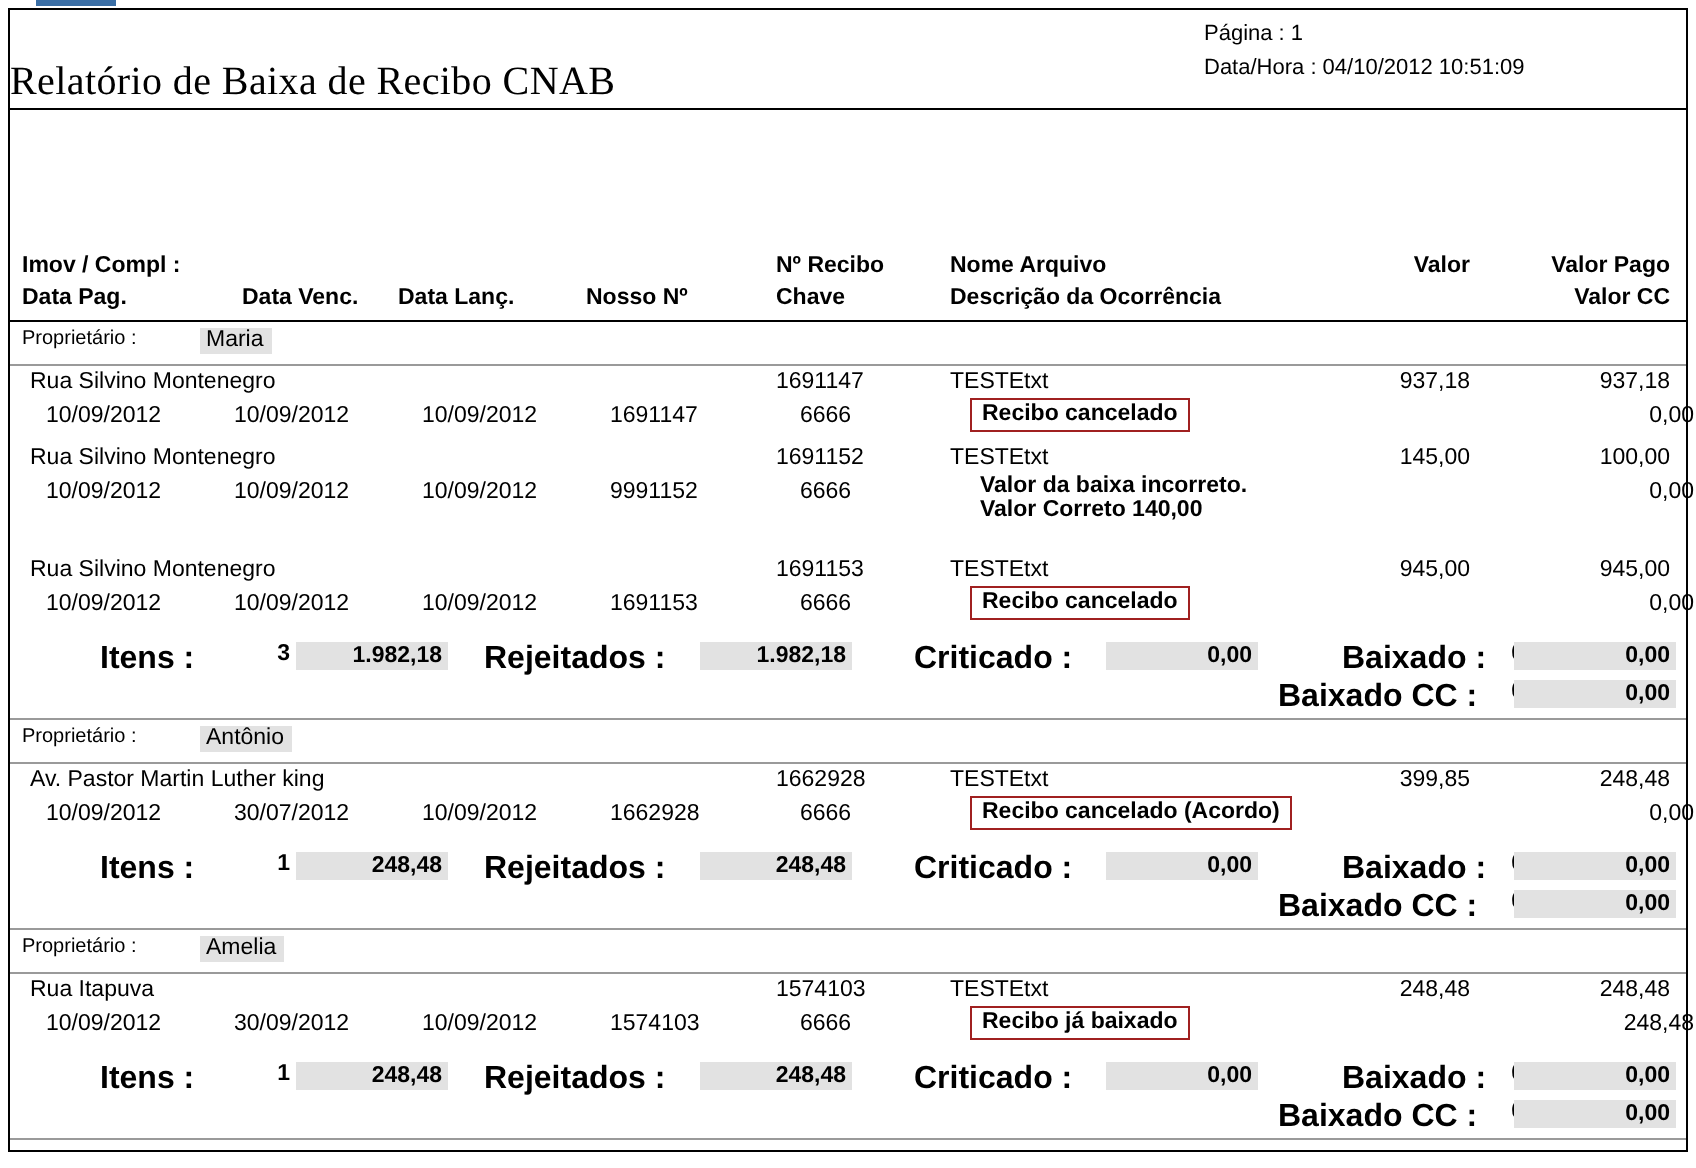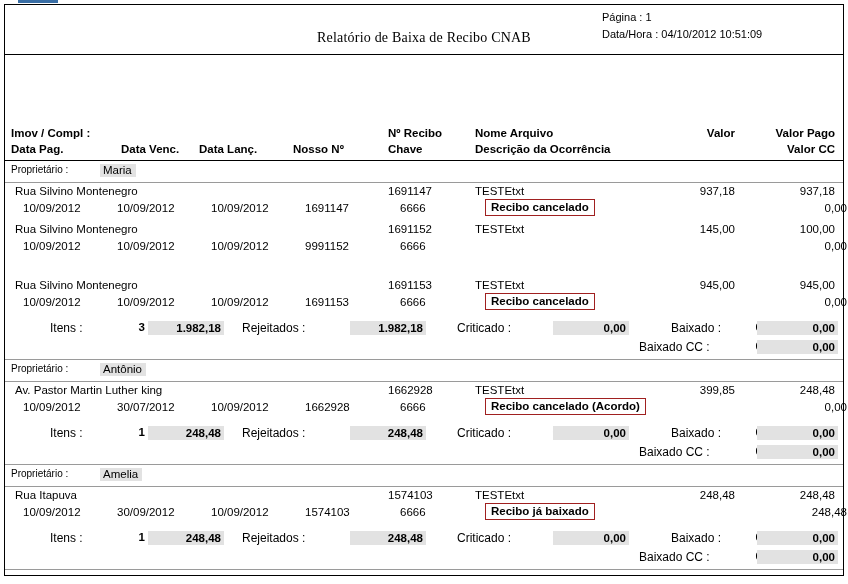--- a/index.html
+++ b/index.html
@@ -34,23 +34,22 @@
   .hdr {
     position: relative;
     height: 50px;
     border-bottom: 1px solid #000000;
     box-sizing: border-box;
   }
   .hdr-title {
     position: absolute;
     left: 0; right: 0;
     top: 25px;
-    text-align: center;
     font-family: "Liberation Serif", serif;
-    font-size: 14px;
+    font-size: 20px;
     letter-spacing: .2px;
   }
   .hdr-right {
     position: absolute;
     right: 6px;
     top: 4px;
     width: 235px;
     text-align: left;
     font-size: 11px;
     line-height: 17px;
@@ -142,22 +141,22 @@
     line-height: 12px;
   }
   
   .totals {
     position: relative;
     height: 44px;
     border-bottom: 1px solid #9a9a9a;
   }
   .tlabel {
     position: absolute;
-    font-weight: normal;
-    font-size: 12px;
+    font-weight: bold;
+    font-size: 16px;
   }
   .tnum {
     position: absolute;
     font-weight: bold;
     font-size: 11.5px;
     text-align: right;
   }
   .shade {
     background: #e2e2e2;
   }
@@ -263,20 +262,24 @@
           <div class="cell r-top" style="left:10px;">Rua Silvino Montenegro</div>
           <div class="cell r-top" style="left:383px;">1691152</div>
           <div class="cell r-top" style="left:470px;">TESTEtxt</div>
           <div class="cell r-top num" style="left:600px;width:130px;text-align:right;">145,00</div>
           <div class="cell r-top num" style="left:700px;width:130px;text-align:right;">100,00</div>
           <div class="cell r-bot" style="left:6px;">10/09/2012</div>
           <div class="cell r-bot" style="left:100px;">10/09/2012</div>
           <div class="cell r-bot" style="left:194px;">10/09/2012</div>
           <div class="cell r-bot" style="left:288px;">9991152</div>
           <div class="cell r-bot" style="left:383px;">6666</div>
+          <div class="cell r-bot" style="left:468px;top:16px;">
+            <div class="bold" style="padding-left:5px;">Valor da baixa incorreto.</div>
+            <div class="bold" style="padding-left:5px;">Valor Correto 140,00</div>
+          </div>
           <div class="cell r-bot num" style="left:700px;width:130px;text-align:right;">0,00</div>
         </div>
         <div class="rowpair">
           <div class="cell r-top" style="left:10px;">Rua Silvino Montenegro</div>
           <div class="cell r-top" style="left:383px;">1691153</div>
           <div class="cell r-top" style="left:470px;">TESTEtxt</div>
           <div class="cell r-top num" style="left:600px;width:130px;text-align:right;">945,00</div>
           <div class="cell r-top num" style="left:700px;width:130px;text-align:right;">945,00</div>
           <div class="cell r-bot" style="left:6px;">10/09/2012</div>
           <div class="cell r-bot" style="left:100px;">10/09/2012</div>

